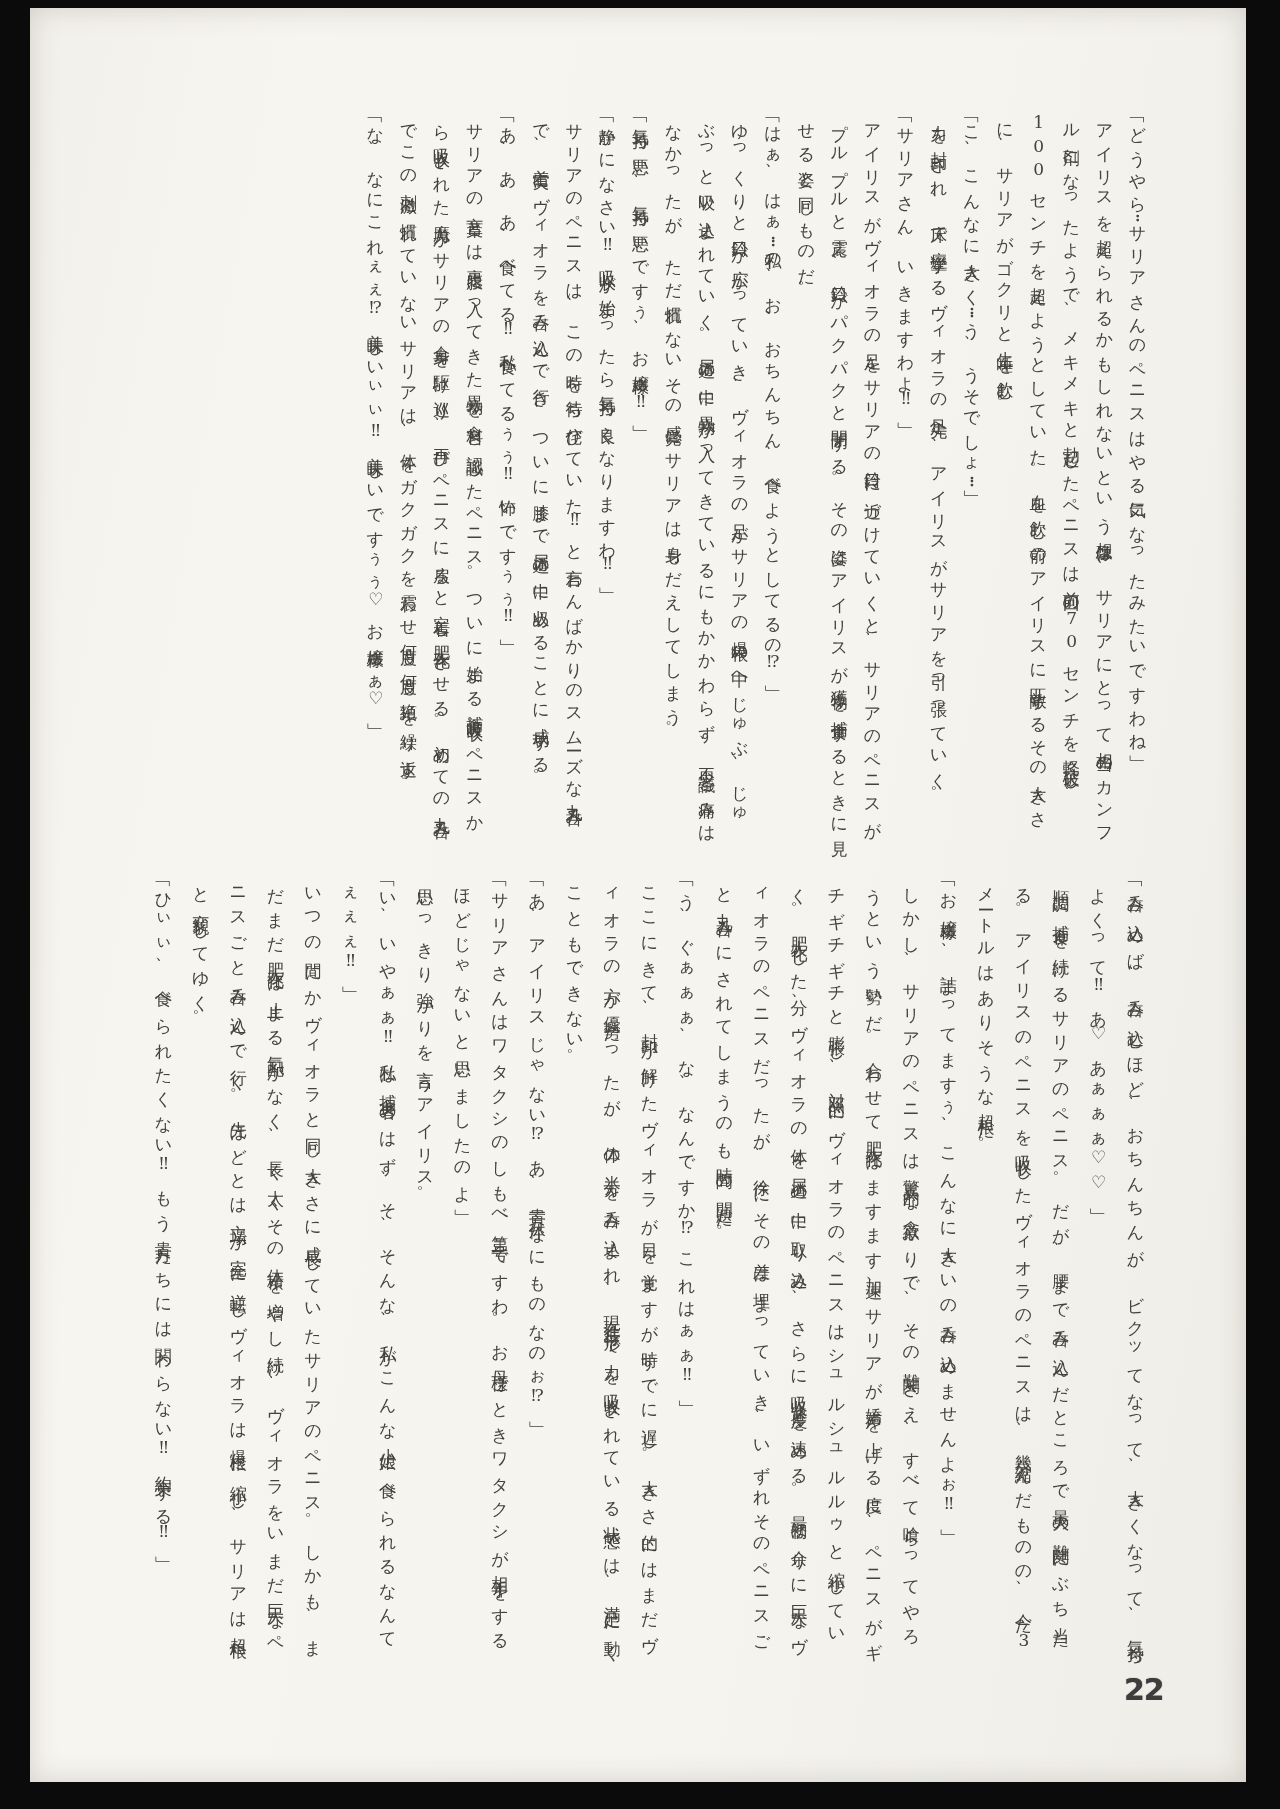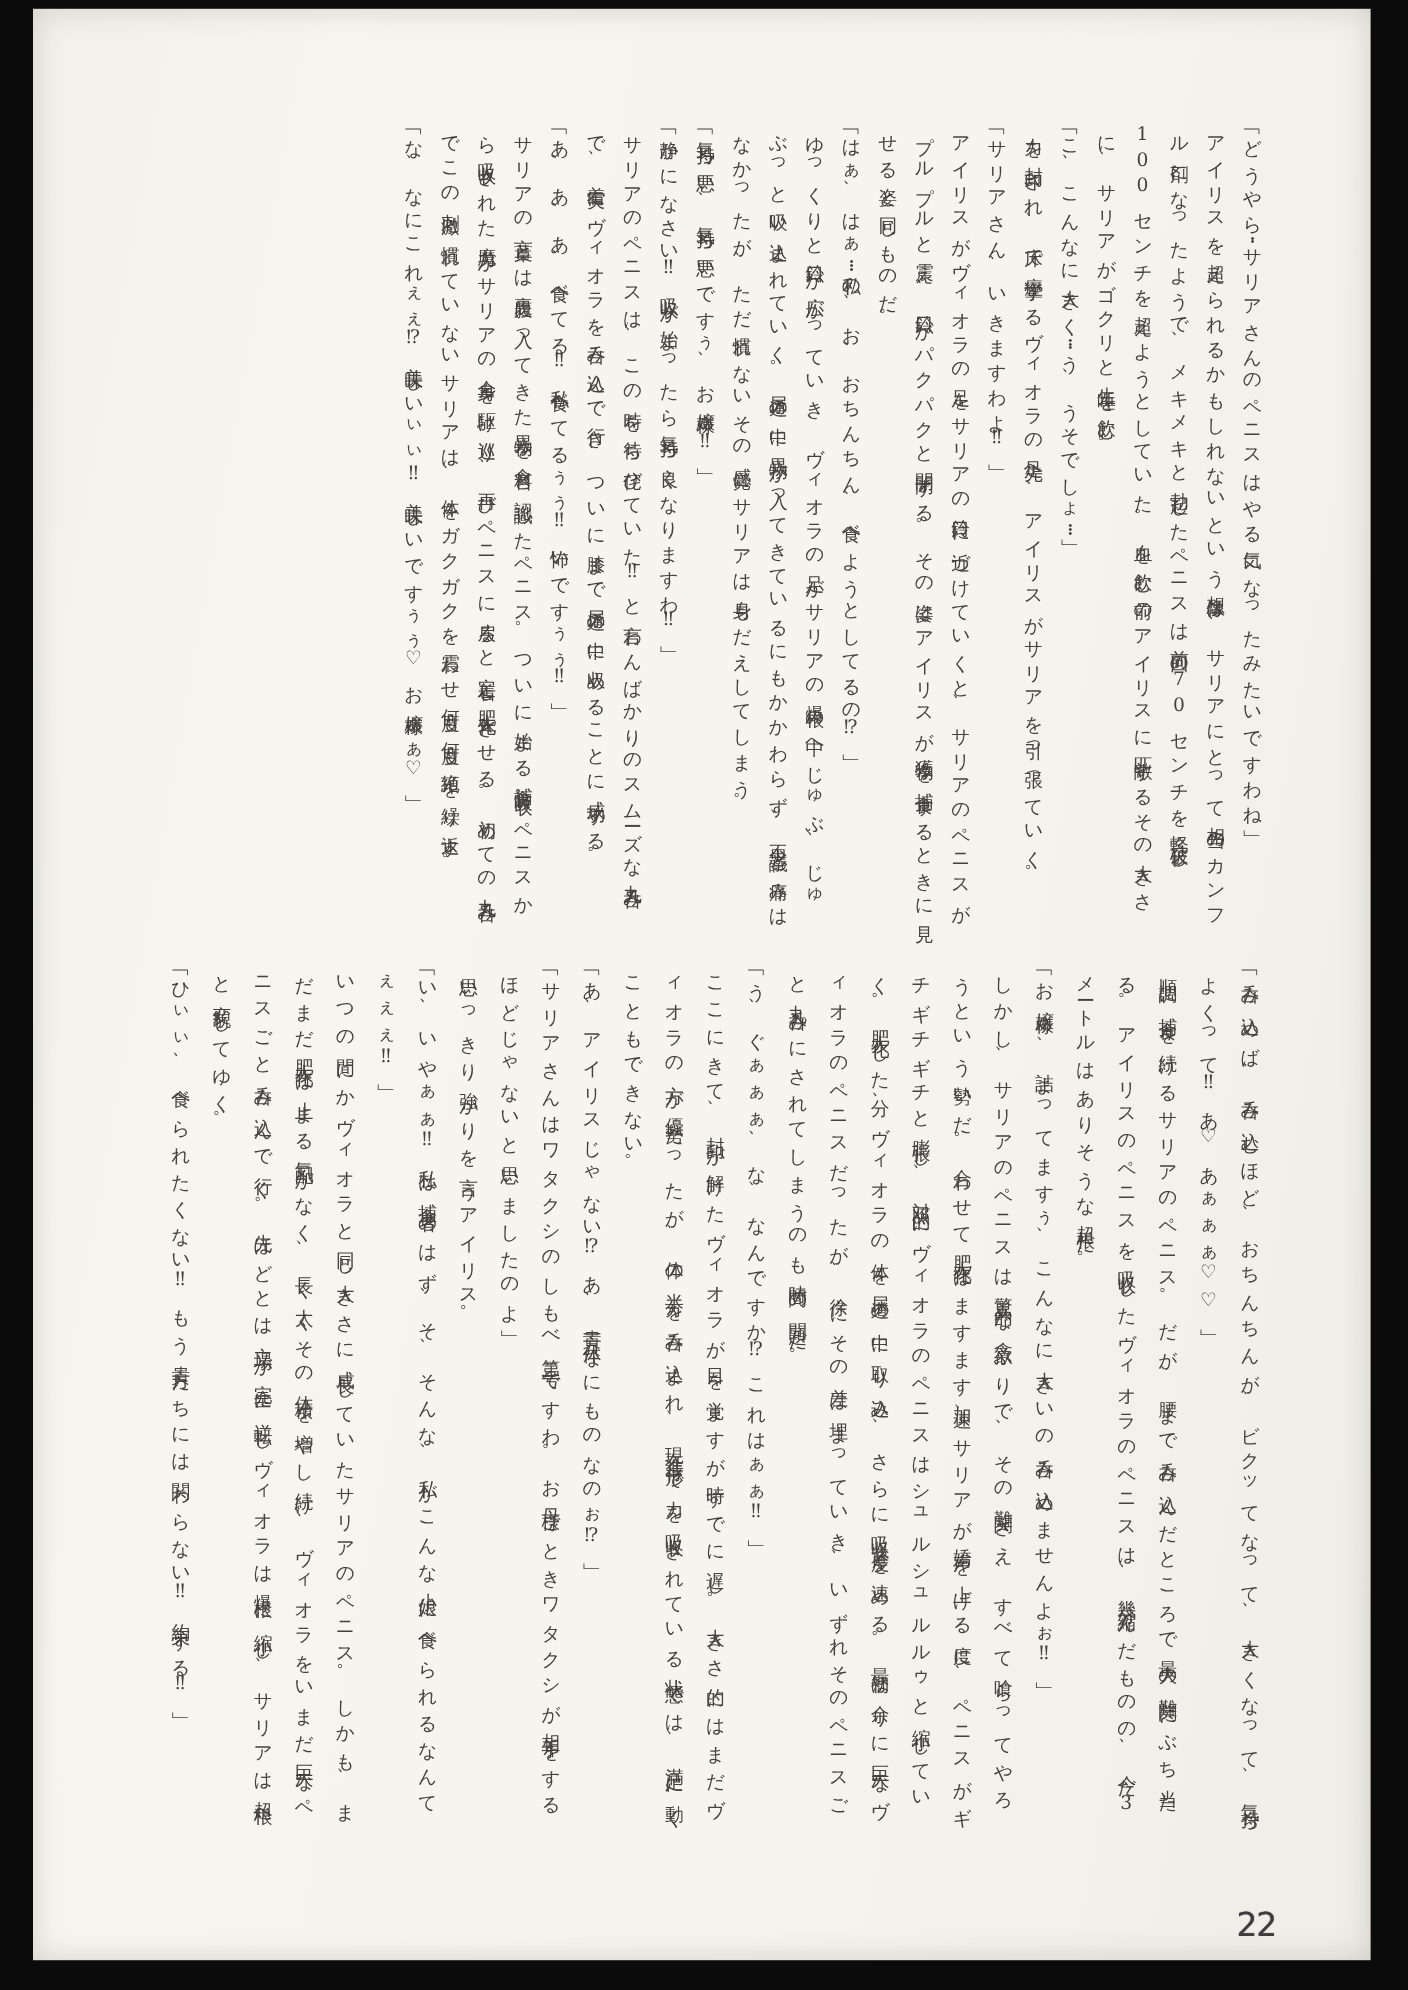--- a/index.html
+++ b/index.html
@@ -40,23 +40,23 @@
     top:868px;
     right:92px;
     height:788px;
     font-size:17px;
     letter-spacing:5px;
     line-height:2.2;
   }
   .page-number{
     position:absolute;
     left:1094px;
-    top:1725px;
+    top:1664px;
     font-family:"DejaVu Sans","Liberation Sans",sans-serif;
-    font-weight:normal;
+    font-weight:bold;
     font-size:30px;
     color:#3d3d3d;
     text-shadow:0 1px 0 rgba(255,255,255,0.5), 0 0 1px #2e2e2e;
     letter-spacing:-1px;
   }
   
   .edge-left{position:absolute;left:0;top:0;width:30px;height:1809px;background:#0b0b0b;}
   .edge-right{position:absolute;right:0;top:0;width:34px;height:1809px;background:#0b0b0b;}
   .edge-bottom{position:absolute;left:0;bottom:0;width:1280px;height:27px;background:#0b0b0b;}
   .edge-top{position:absolute;left:0;top:0;width:1280px;height:8px;background:#0b0b0b;}

